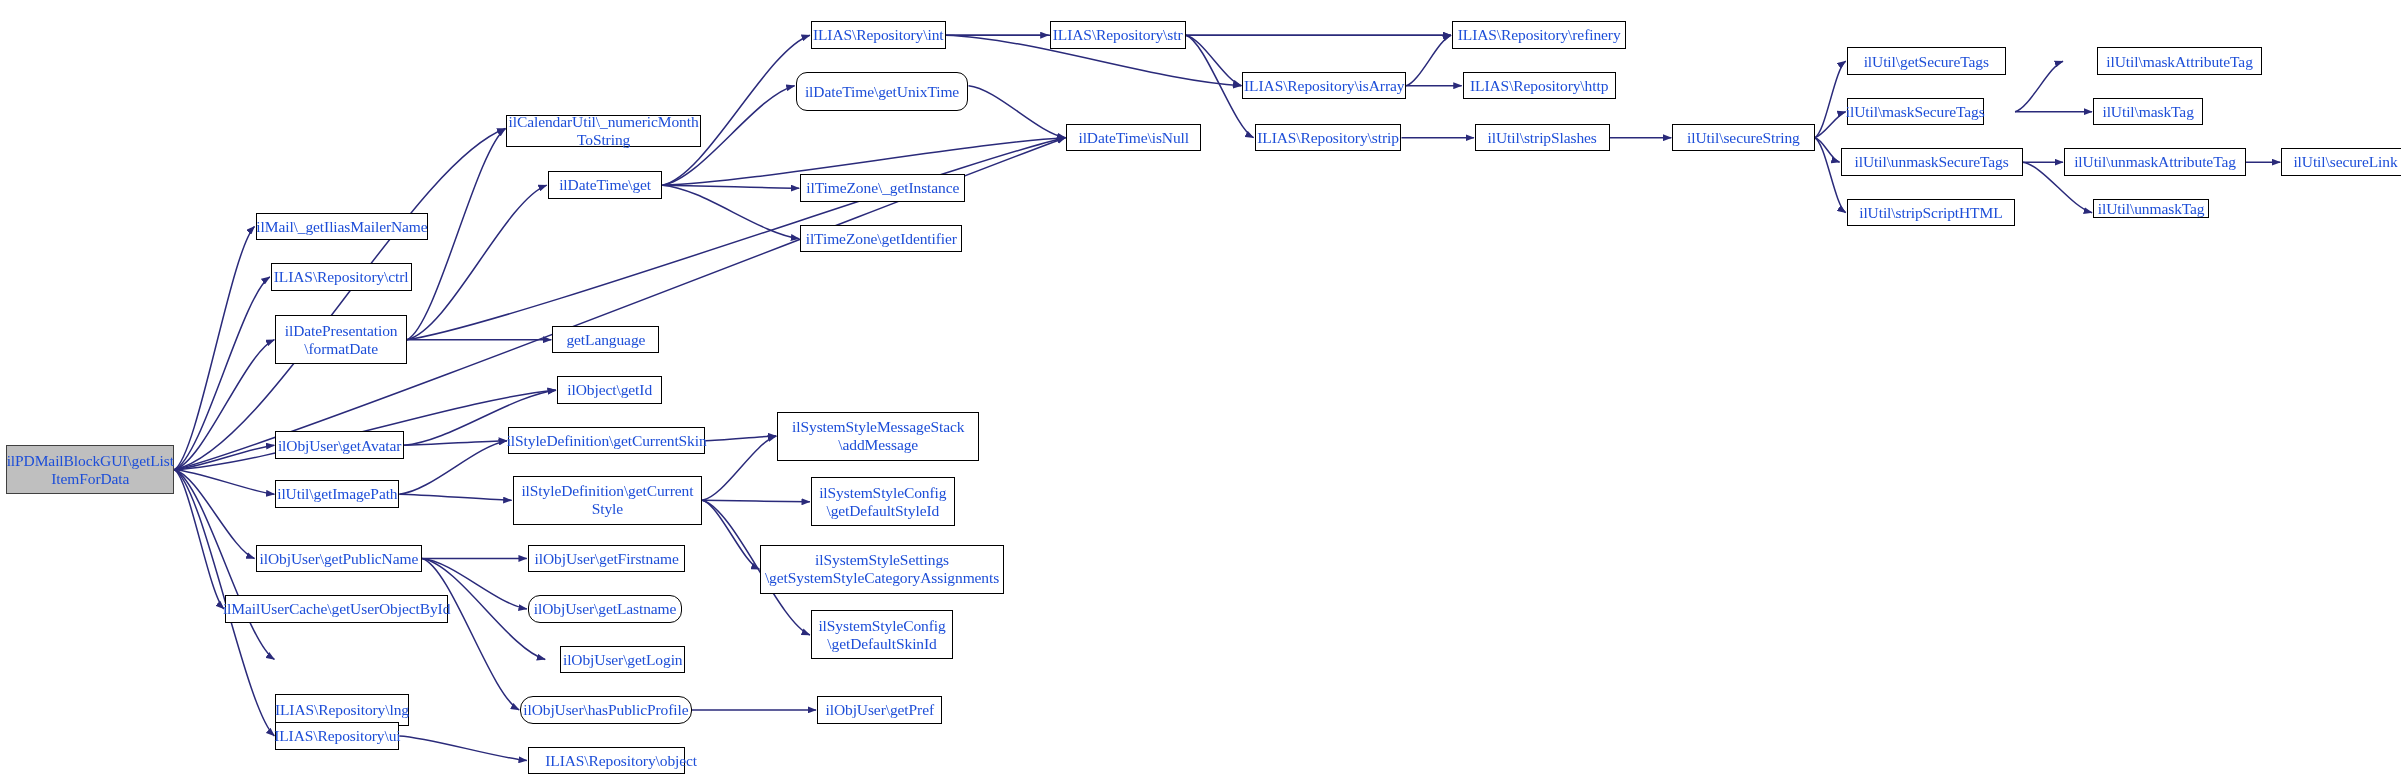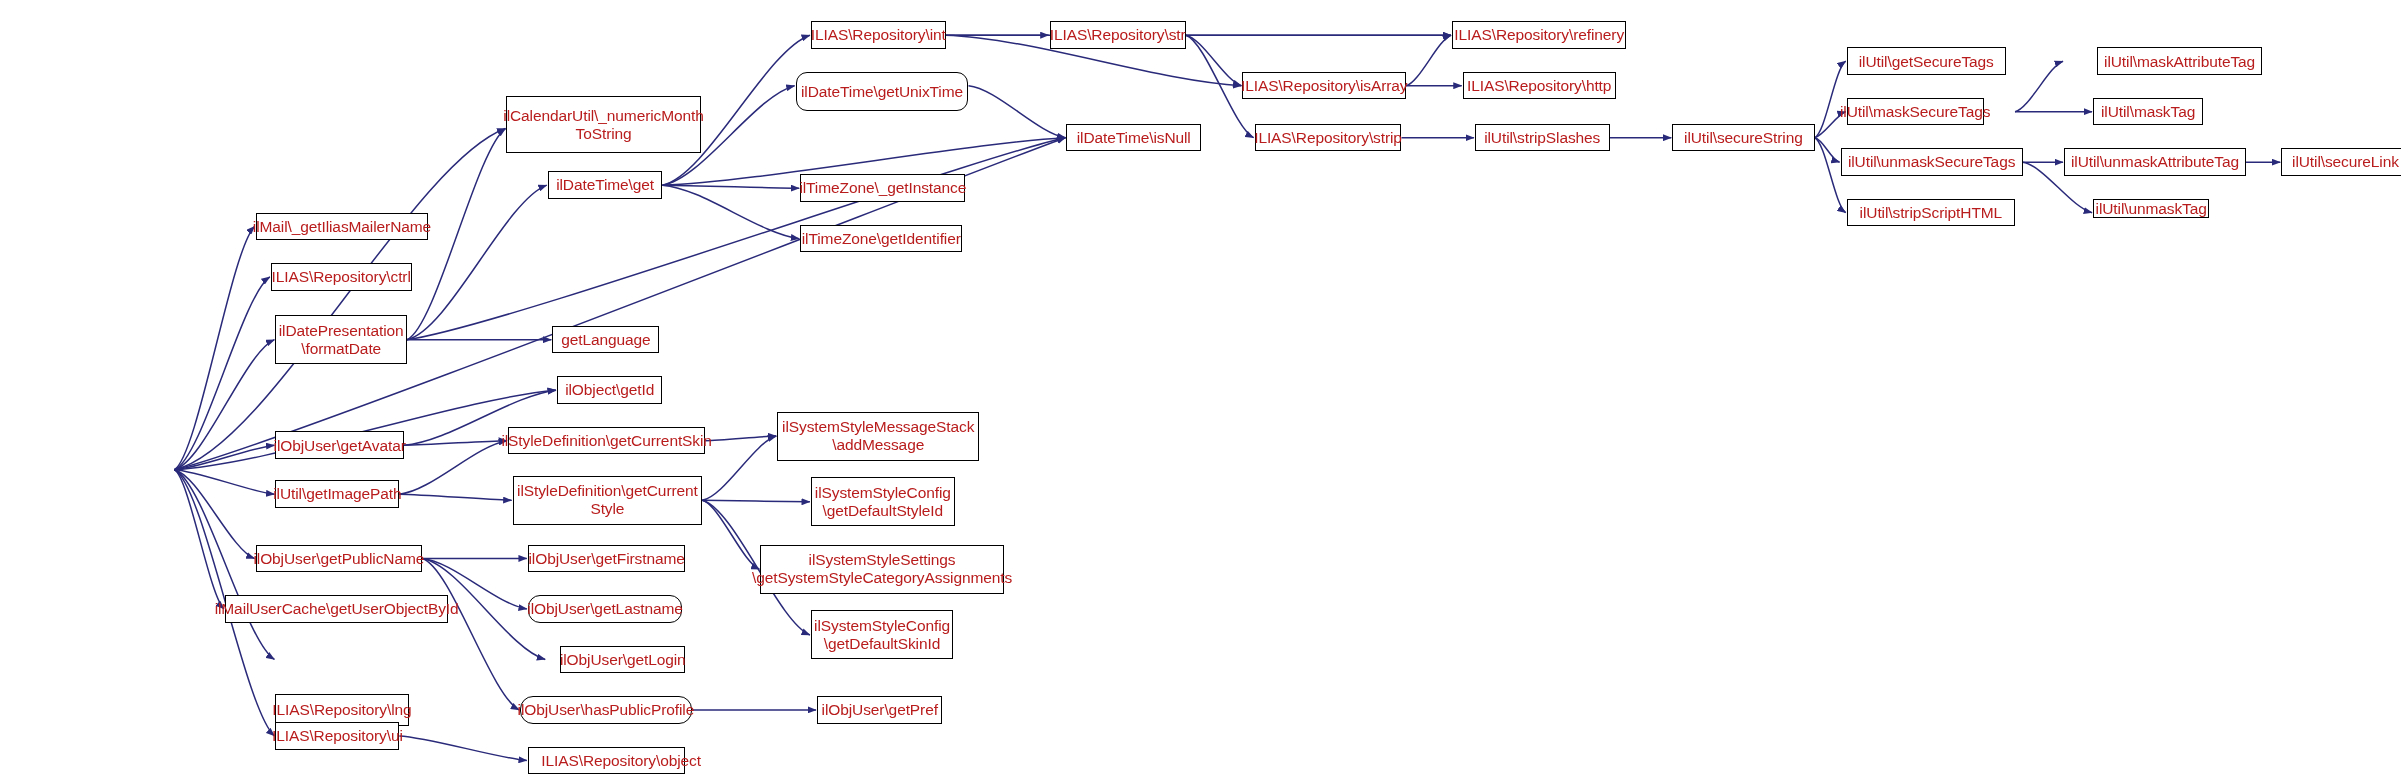--- a/index.html
+++ b/index.html
@@ -4,30 +4,31 @@
 <style>
   html,body{margin:0;padding:0;background:#ffffff;}
   body{font-family:"Liberation Sans","DejaVu Sans",sans-serif;}
   #canvas{position:relative;width:2401px;height:781px;background:#ffffff;overflow:hidden;}
   #edges{position:absolute;left:0;top:0;width:2401px;height:781px;pointer-events:none;}
   .node{
     position:absolute;
     box-sizing:border-box;
     border:1px solid #000000;
     background:#ffffff;
-    color:#b91c1c;
+    color:#1d4ed8;
     font-size:15.5px;
     line-height:1.12;
     display:flex;
     align-items:center;
     justify-content:center;
     text-align:center;
     white-space:pre-line;
     letter-spacing:-0.1px;
     padding:0 3px;
+    font-family:Liberation Serif, serif;
   }
   .node.root{
     background:#bfbfbf;
     border:1px solid #404040;
   }
   .node.two{line-height:1.15;}
 </style>
 </head>
 <body>
 
@@ -88,31 +89,33 @@
       <path d="M702.27,500.31 C728.1012,500.4018 784.0688,501.687 809.9,501.84000000000003" fill="none" stroke="#2a2a7a" stroke-width="1.5" marker-end="url(#ah)"></path>
       <path d="M702.27,500.31 C719.274864,504.441 742.405136,562.275 759.41,569.16" fill="none" stroke="#2a2a7a" stroke-width="1.5" marker-end="url(#ah)"></path>
       <path d="M702.27,500.31 C734.300688,508.3884 777.869312,621.486 809.9,634.95" fill="none" stroke="#2a2a7a" stroke-width="1.5" marker-end="url(#ah)"></path>
       <path d="M422.28000000000003,558.45 C447.3768,558.45 501.75320000000005,558.45 526.85,558.45" fill="none" stroke="#2a2a7a" stroke-width="1.5" marker-end="url(#ah)"></path>
       <path d="M422.28000000000003,558.45 C453.400032,561.4794 495.72996800000004,603.8910000000001 526.85,608.94" fill="none" stroke="#2a2a7a" stroke-width="1.5" marker-end="url(#ah)"></path>
       <path d="M422.28000000000003,558.45 C458.863968,564.5088000000001 508.626032,649.3320000000001 545.21,659.4300000000001" fill="none" stroke="#2a2a7a" stroke-width="1.5" marker-end="url(#ah)"></path>
       <path d="M422.28000000000003,558.45 C451.123392,567.5382000000001 490.35660800000005,694.7729999999999 519.2,709.92" fill="none" stroke="#2a2a7a" stroke-width="1.5" marker-end="url(#ah)"></path>
       <path d="M691.5600000000001,709.92 C721.4304000000001,709.92 786.1496,709.92 816.02,709.92" fill="none" stroke="#2a2a7a" stroke-width="1.5" marker-end="url(#ah)"></path>
       <path d="M399.33,735.9300000000001 C429.9348,737.3988 496.2452,757.962 526.85,760.41" fill="none" stroke="#2a2a7a" stroke-width="1.5" marker-end="url(#ah)"></path>
     </svg>
+<div class="node root two" style="left: 6.12px; top: 445.23px; width: 168.3px; height: 48.96px;">ilPDMailBlockGUI\getList
+ItemForData</div>
     <div class="node" style="left: 255.51px; top: 212.67px; width: 172.89px; height: 27.54px;">ilMail\_getIliasMailerName</div>
     <div class="node" style="left: 270.81px; top: 263.16px; width: 140.76px; height: 27.54px;">ILIAS\Repository\ctrl</div>
     <div class="node two" style="left: 275.4px; top: 315.18px; width: 131.58px; height: 48.96px;">ilDatePresentation
 \formatDate</div>
     <div class="node" style="left: 275.4px; top: 431.46px; width: 128.52px; height: 27.54px;">ilObjUser\getAvatar</div>
     <div class="node" style="left: 275.4px; top: 480.42px; width: 123.93px; height: 27.54px;">ilUtil\getImagePath</div>
     <div class="node" style="left: 255.51px; top: 544.68px; width: 166.77px; height: 27.54px;">ilObjUser\getPublicName</div>
     <div class="node" style="left: 224.91px; top: 595.17px; width: 223.38px; height: 27.54px;">ilMailUserCache\getUserObjectById</div>
     <div class="node" style="left: 275.4px; top: 645.66px; width: 133.11px; height: 32px; margin-top: 48px;">ILIAS\Repository\lng</div>
     <div class="node" style="left: 275.4px; top: 722.16px; width: 123.93px; height: 27.54px;">ILIAS\Repository\ui</div>
-    <div class="node two" style="left: 506.43px; top: 96px; width: 194.31px; height: 57px;">ilCalendarUtil\_numericMonth
+    <div class="node two" style="left: 506.43px; top: 115px; width: 194.31px; height: 32px;">ilCalendarUtil\_numericMonth
 ToString</div>
     <div class="node" style="left: 547.74px; top: 171.36px; width: 114.75px; height: 27.54px;">ilDateTime\get</div>
     <div class="node" style="left: 552.33px; top: 325.89px; width: 107.1px; height: 27.54px;">getLanguage</div>
     <div class="node" style="left: 556.92px; top: 376.38px; width: 105.57px; height: 27.54px;">ilObject\getId</div>
     <div class="node" style="left: 507.96px; top: 426.87px; width: 197.37px; height: 27.54px;">ilStyleDefinition\getCurrentSkin</div>
     <div class="node two" style="left: 512.55px; top: 475.83px; width: 189.72px; height: 48.96px;">ilStyleDefinition\getCurrent
 Style</div>
     <div class="node" style="left: 527.85px; top: 544.68px; width: 157.59px; height: 27.54px;">ilObjUser\getFirstname</div>
     <div class="node" style="left: 527.85px; top: 595.17px; width: 154.53px; height: 27.54px; border-radius: 12px;">ilObjUser\getLastname</div>
     <div class="node" style="left: 560px; top: 645.66px; width: 125.46px; height: 27.54px;">ilObjUser\getLogin</div>

